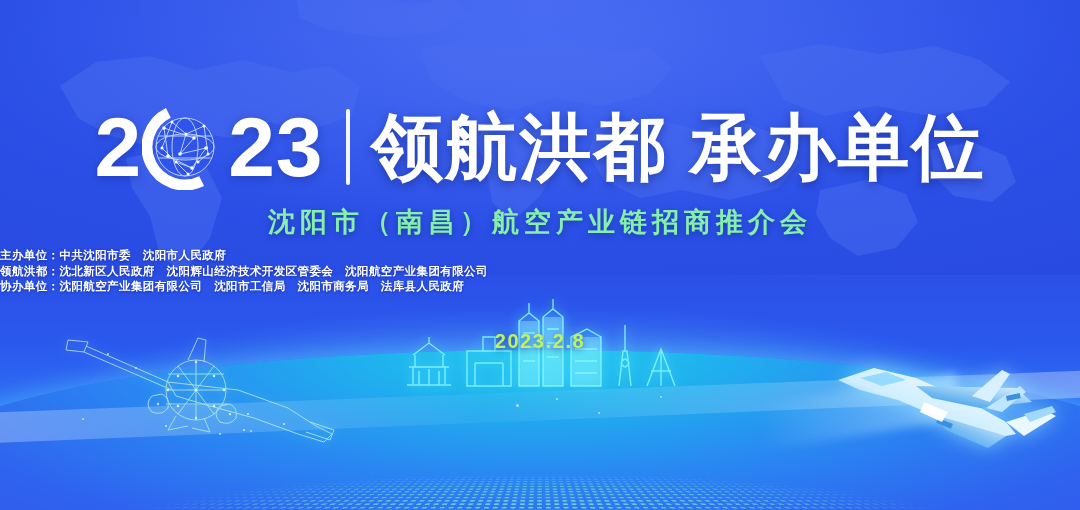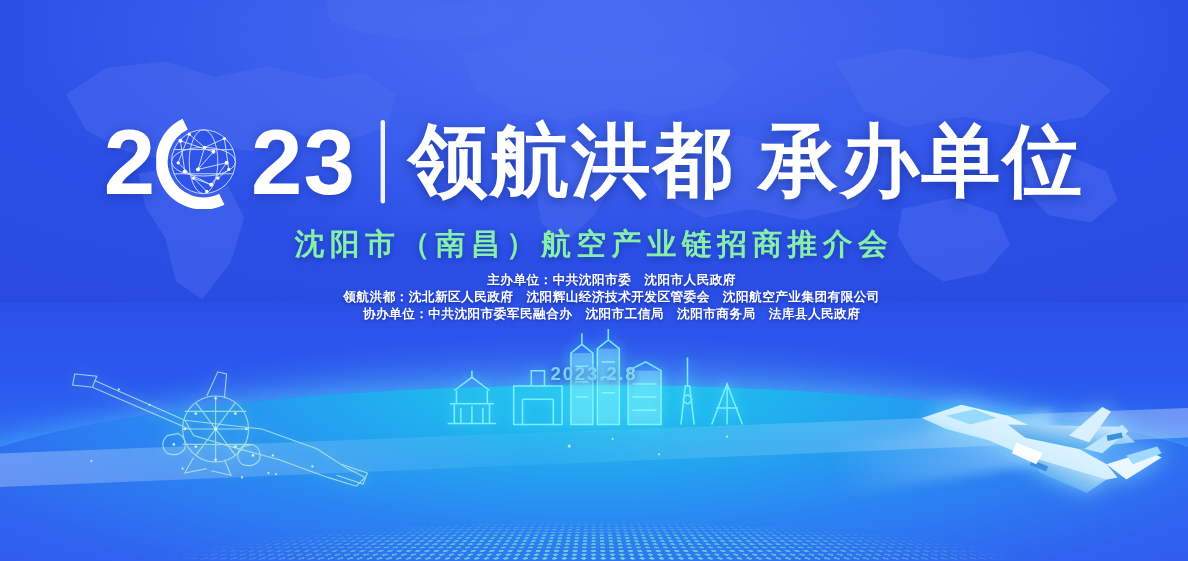--- a/index.html
+++ b/index.html
@@ -90,28 +90,28 @@
   .divider{width:4px;height:76px;background:#fff;border-radius:2px;opacity:.95;}
   .headline{
     font-size:72px;font-weight:700;color:#fff;line-height:1;white-space:nowrap;
     letter-spacing:2px;text-shadow:0 3px 10px rgba(8,26,100,.45);
   }
   .subtitle{
     position:absolute;left:0;right:0;top:204px;text-align:center;
     font-size:27px;font-weight:700;color:#86efac;letter-spacing:5px;
     text-shadow:0 2px 7px rgba(8,26,100,.4);
   }
-  .orgs{position:absolute;left:0;right:0;top:248px;text-align:center;margin-left:32px;}
+  .orgs{position:absolute;left:0;right:0;top:248px;}
   .org-line{
     font-size:11.5px;font-weight:700;color:#fff;letter-spacing:.4px;line-height:15.5px;
     text-shadow:0 1px 3px rgba(8,26,100,.5);white-space:nowrap;
   }
   .date{
     position:absolute;left:0;right:0;top:330px;text-align:center;
-    font-size:17px;font-weight:700;color:#7dd3fc;letter-spacing:1.6px;
+    font-size:20px;font-weight:700;color:#bef264;letter-spacing:1.6px;
     text-shadow:0 2px 6px rgba(8,26,100,.5);
   }
   .sparkles{position:absolute;inset:0;pointer-events:none;}
   .sp{position:absolute;background:#dff3ff;border-radius:50%;opacity:.75;}
 </style>
 </head>
 <body>
 
 <div id="stage">
 
@@ -296,19 +296,19 @@
       </div>
       <div class="divider"></div>
       <div class="headline">领航洪都 承办单位</div>
     </div>
 
     <div class="subtitle">沈阳市（南昌）航空产业链招商推介会</div>
 
     <div class="orgs">
       <div class="org-line">主办单位：中共沈阳市委　沈阳市人民政府</div>
       <div class="org-line">领航洪都：沈北新区人民政府　沈阳辉山经济技术开发区管委会　沈阳航空产业集团有限公司</div>
-      <div class="org-line">协办单位：中共沈阳市委军民融合办　沈阳市工信局　沈阳市商务局　法库县人民政府</div>
+      <div class="org-line">协办单位：沈阳航空产业集团有限公司　沈阳市工信局　沈阳市商务局　法库县人民政府</div>
     </div>
 
     <div class="date">2023.2.8</div>
   </div>
 
 </div>
 
 </body></html>

